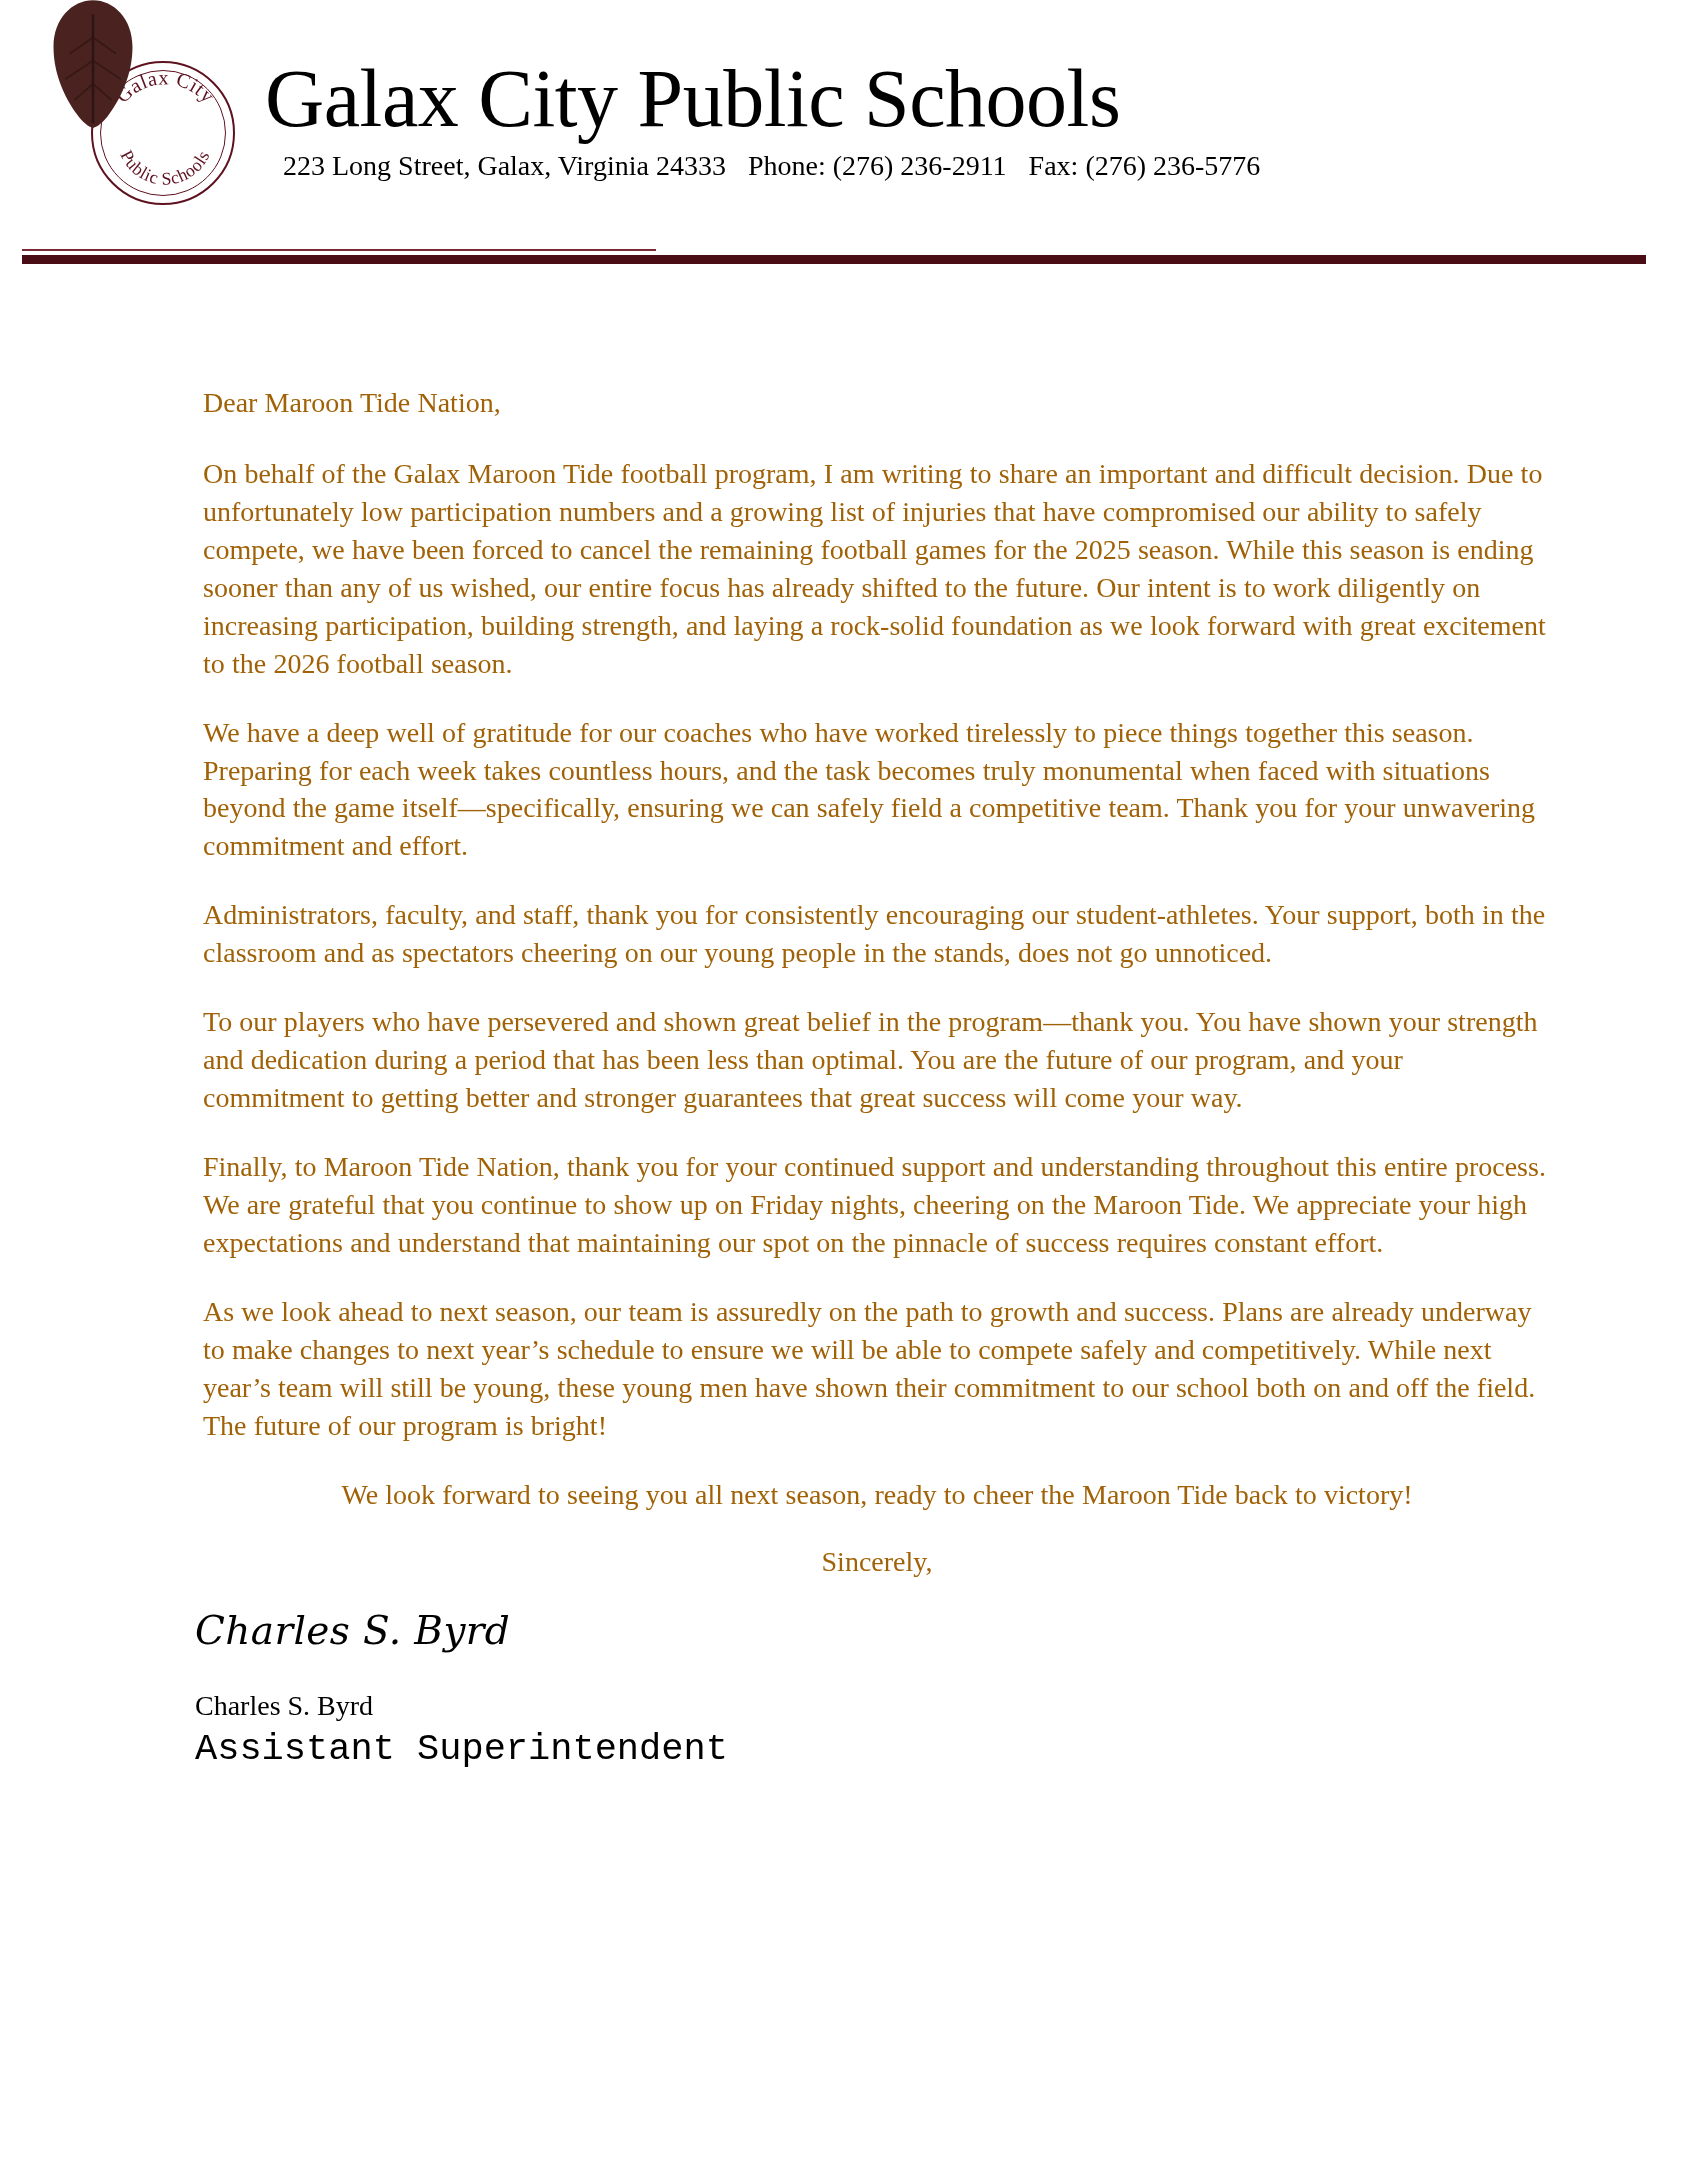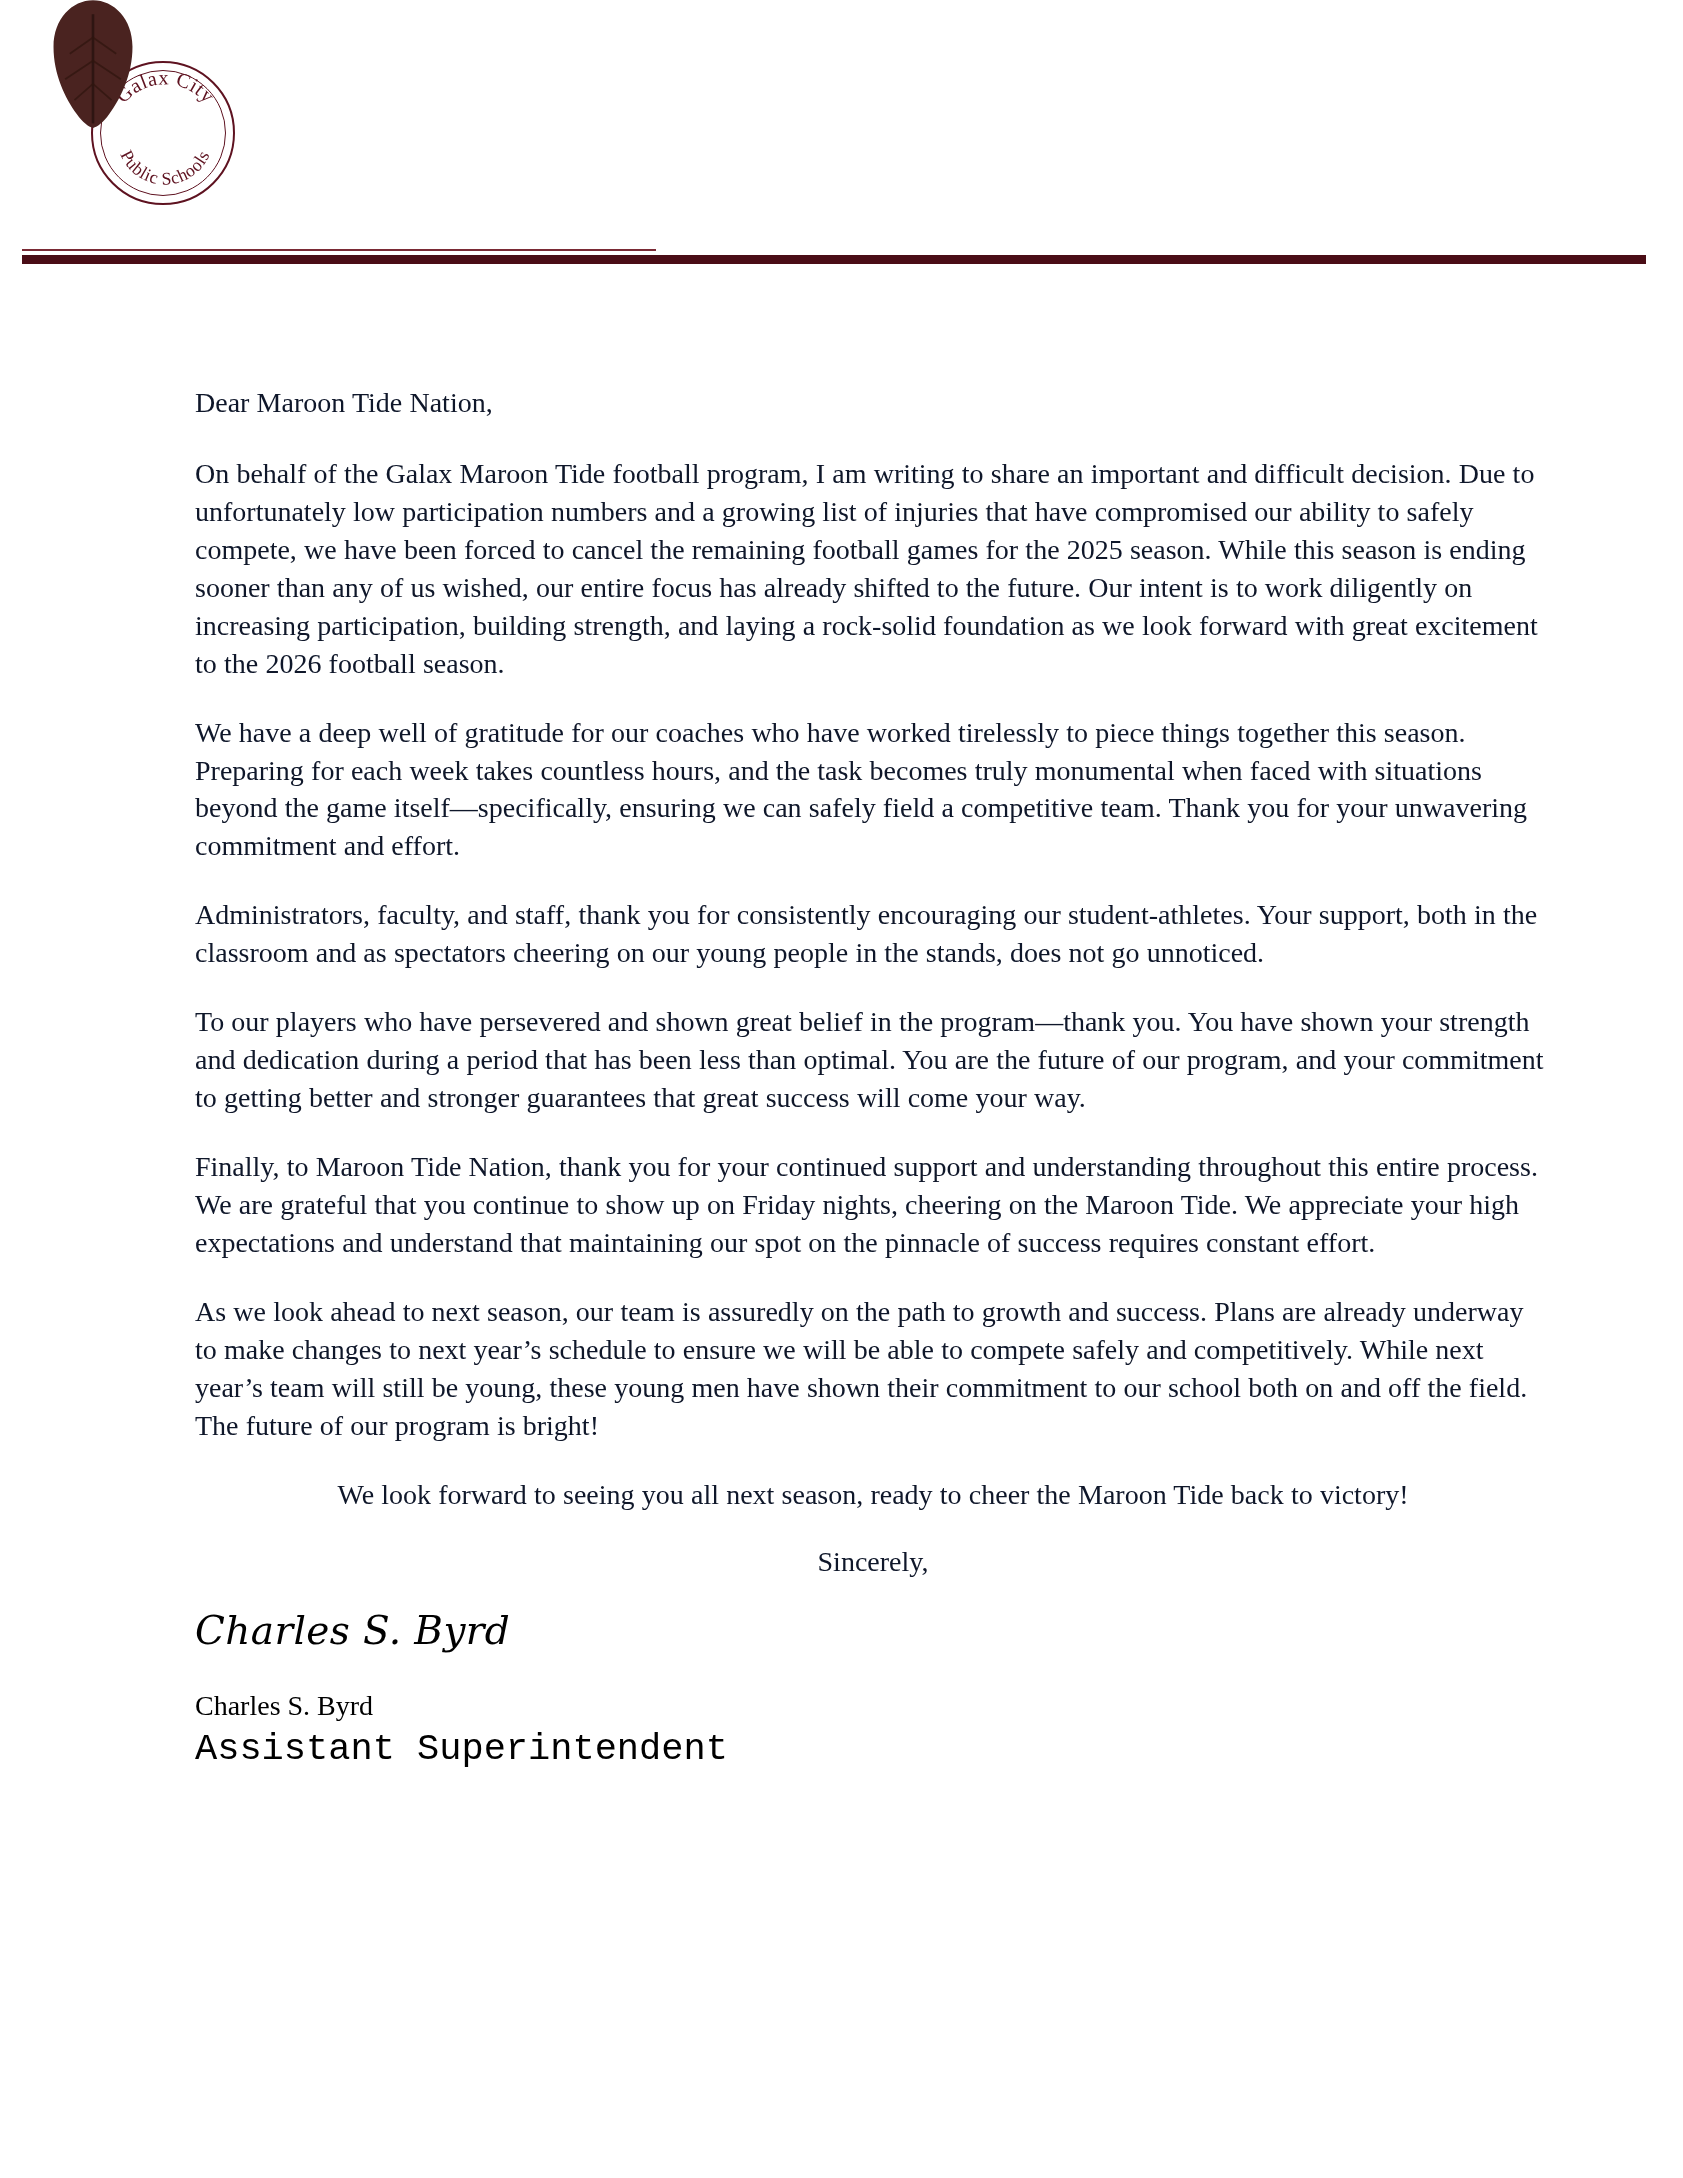--- a/index.html
+++ b/index.html
@@ -125,22 +125,22 @@
     position: absolute;
     left: 195px;
     top: 384px;
     width: 1356px;
   }
 
   .ltr {
     font-family: "Liberation Serif", "DejaVu Serif", serif;
     font-size: 28px;
     line-height: 1.355;
-    color: #0f172a;
-    margin: 0 0 31px 0;
+    color: #a16207;
+    margin: 0 0 31px 8px;
     text-align: left;
     word-spacing: 0.2px;
   }
   .ltr.salutation { margin-bottom: 33px; }
   .ltr.tight { margin-bottom: 29px; text-align: center; }
 
   .sig-block { margin-top: 13px; }
   .signature {
     font-family: "DejaVu Serif", "Liberation Serif", serif;
     font-style: italic;
@@ -186,20 +186,26 @@
           </text>
         </svg>
         <svg class="seal-leaf" viewBox="0 0 60 62">
           <path d="M30 4 C21 4 13 12 13 24 C13 36 18 46 23 53 C25.5 56.5 28 58.5 30 59 C32 58.5 34.5 56.5 37 53 C42 46 47 36 47 24 C47 12 39 4 30 4 Z" fill="#4a2320"></path>
           <path d="M30 10 L30 57" stroke="#2e1512" stroke-width="1.1" fill="none"></path>
           <path d="M30 20 L20 27 M30 20 L40 27 M30 30 L18 38 M30 30 L42 38 M30 40 L22 47 M30 40 L38 47" stroke="#30160f" stroke-width="0.8" fill="none" opacity="0.75"></path>
         </svg>
       </div>
     </div>
 
+    <div class="headline-block">
+      <div class="school-title">Galax City Public Schools</div>
+      <div class="contact-line">
+        <span>223 Long Street, Galax, Virginia 24333</span><span class="gap"></span><span>Phone: (276) 236-2911</span><span class="gap"></span><span>Fax: (276) 236-5776</span>
+      </div>
+    </div>
 
     <div class="rule-bar-hair"></div>
     <div class="rule-bar"></div>
   </div>
 
   <div class="letter-body">
     <p class="ltr salutation">Dear Maroon Tide Nation,</p>
     <p class="ltr">On behalf of the Galax Maroon Tide football program, I am writing to share an important and difficult decision. Due to unfortunately low participation numbers and a growing list of injuries that have compromised our ability to safely compete, we have been forced to cancel the remaining football games for the 2025 season. While this season is ending sooner than any of us wished, our entire focus has already shifted to the future. Our intent is to work diligently on increasing participation, building strength, and laying a rock-solid foundation as we look forward with great excitement to the 2026 football season.</p>
     <p class="ltr">We have a deep well of gratitude for our coaches who have worked tirelessly to piece things together this season. Preparing for each week takes countless hours, and the task becomes truly monumental when faced with situations beyond the game itself—specifically, ensuring we can safely field a competitive team. Thank you for your unwavering commitment and effort.</p>
     <p class="ltr">Administrators, faculty, and staff, thank you for consistently encouraging our student-athletes. Your support, both in the classroom and as spectators cheering on our young people in the stands, does not go unnoticed.</p>

